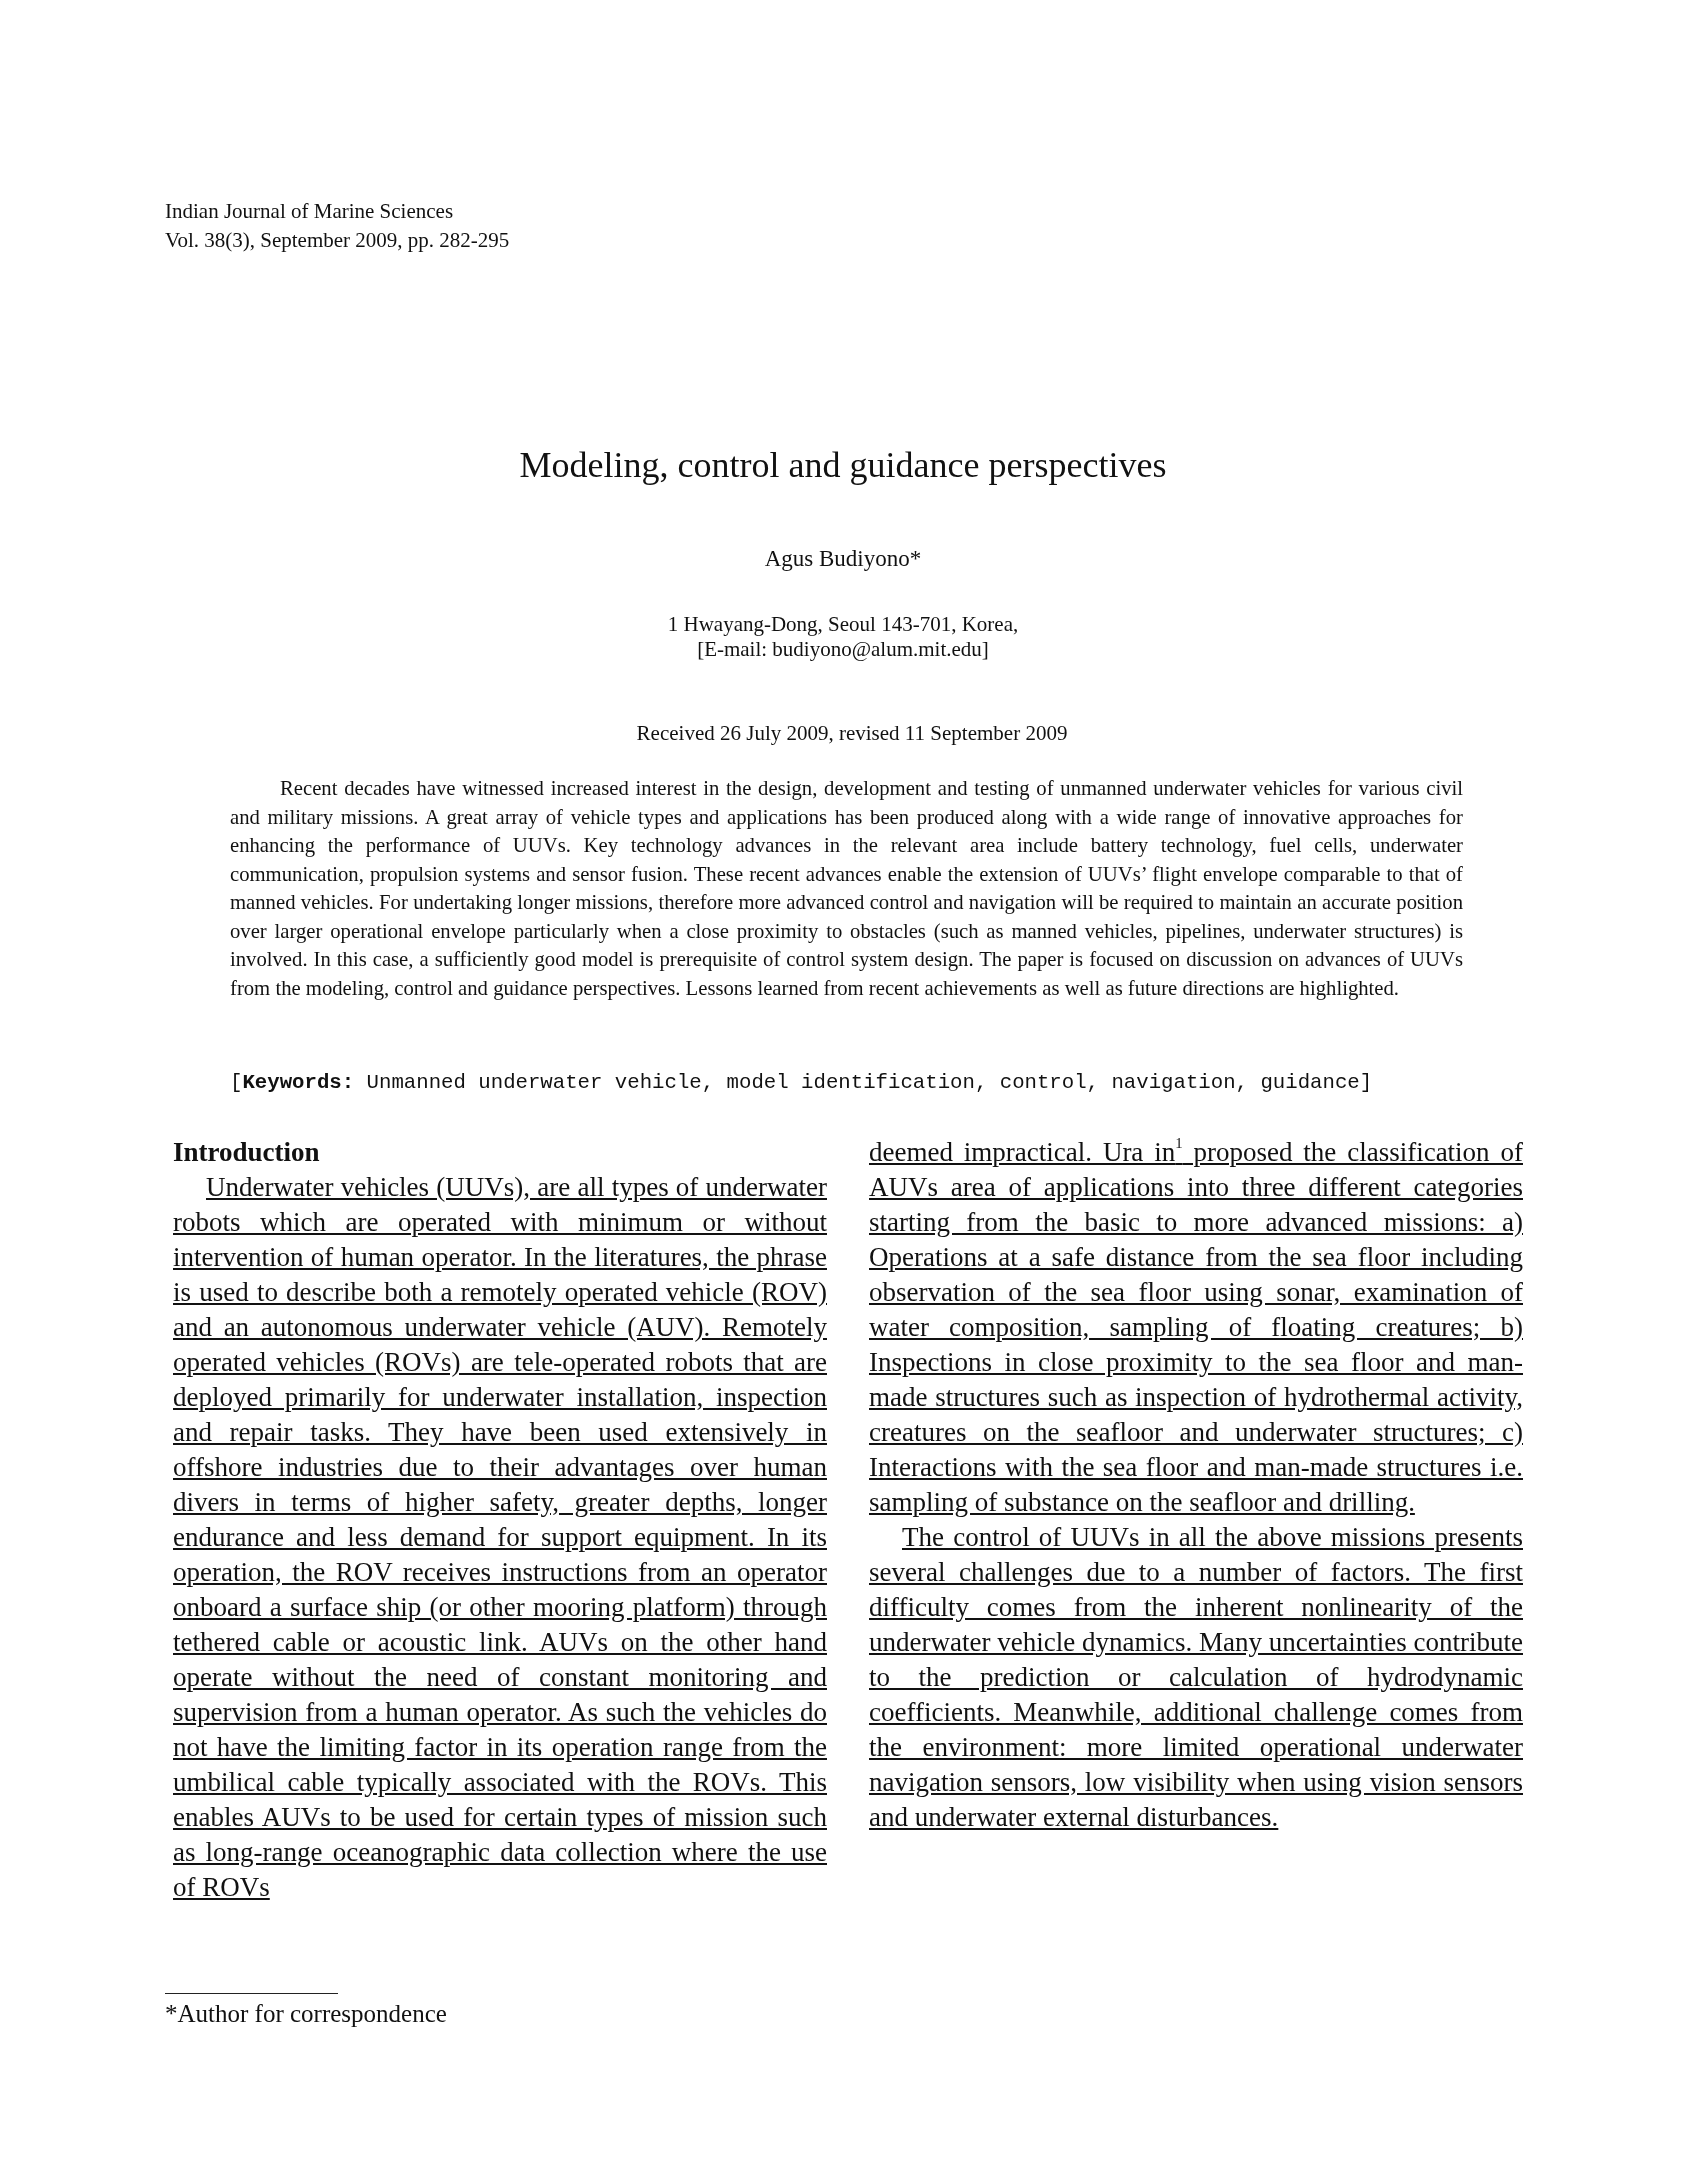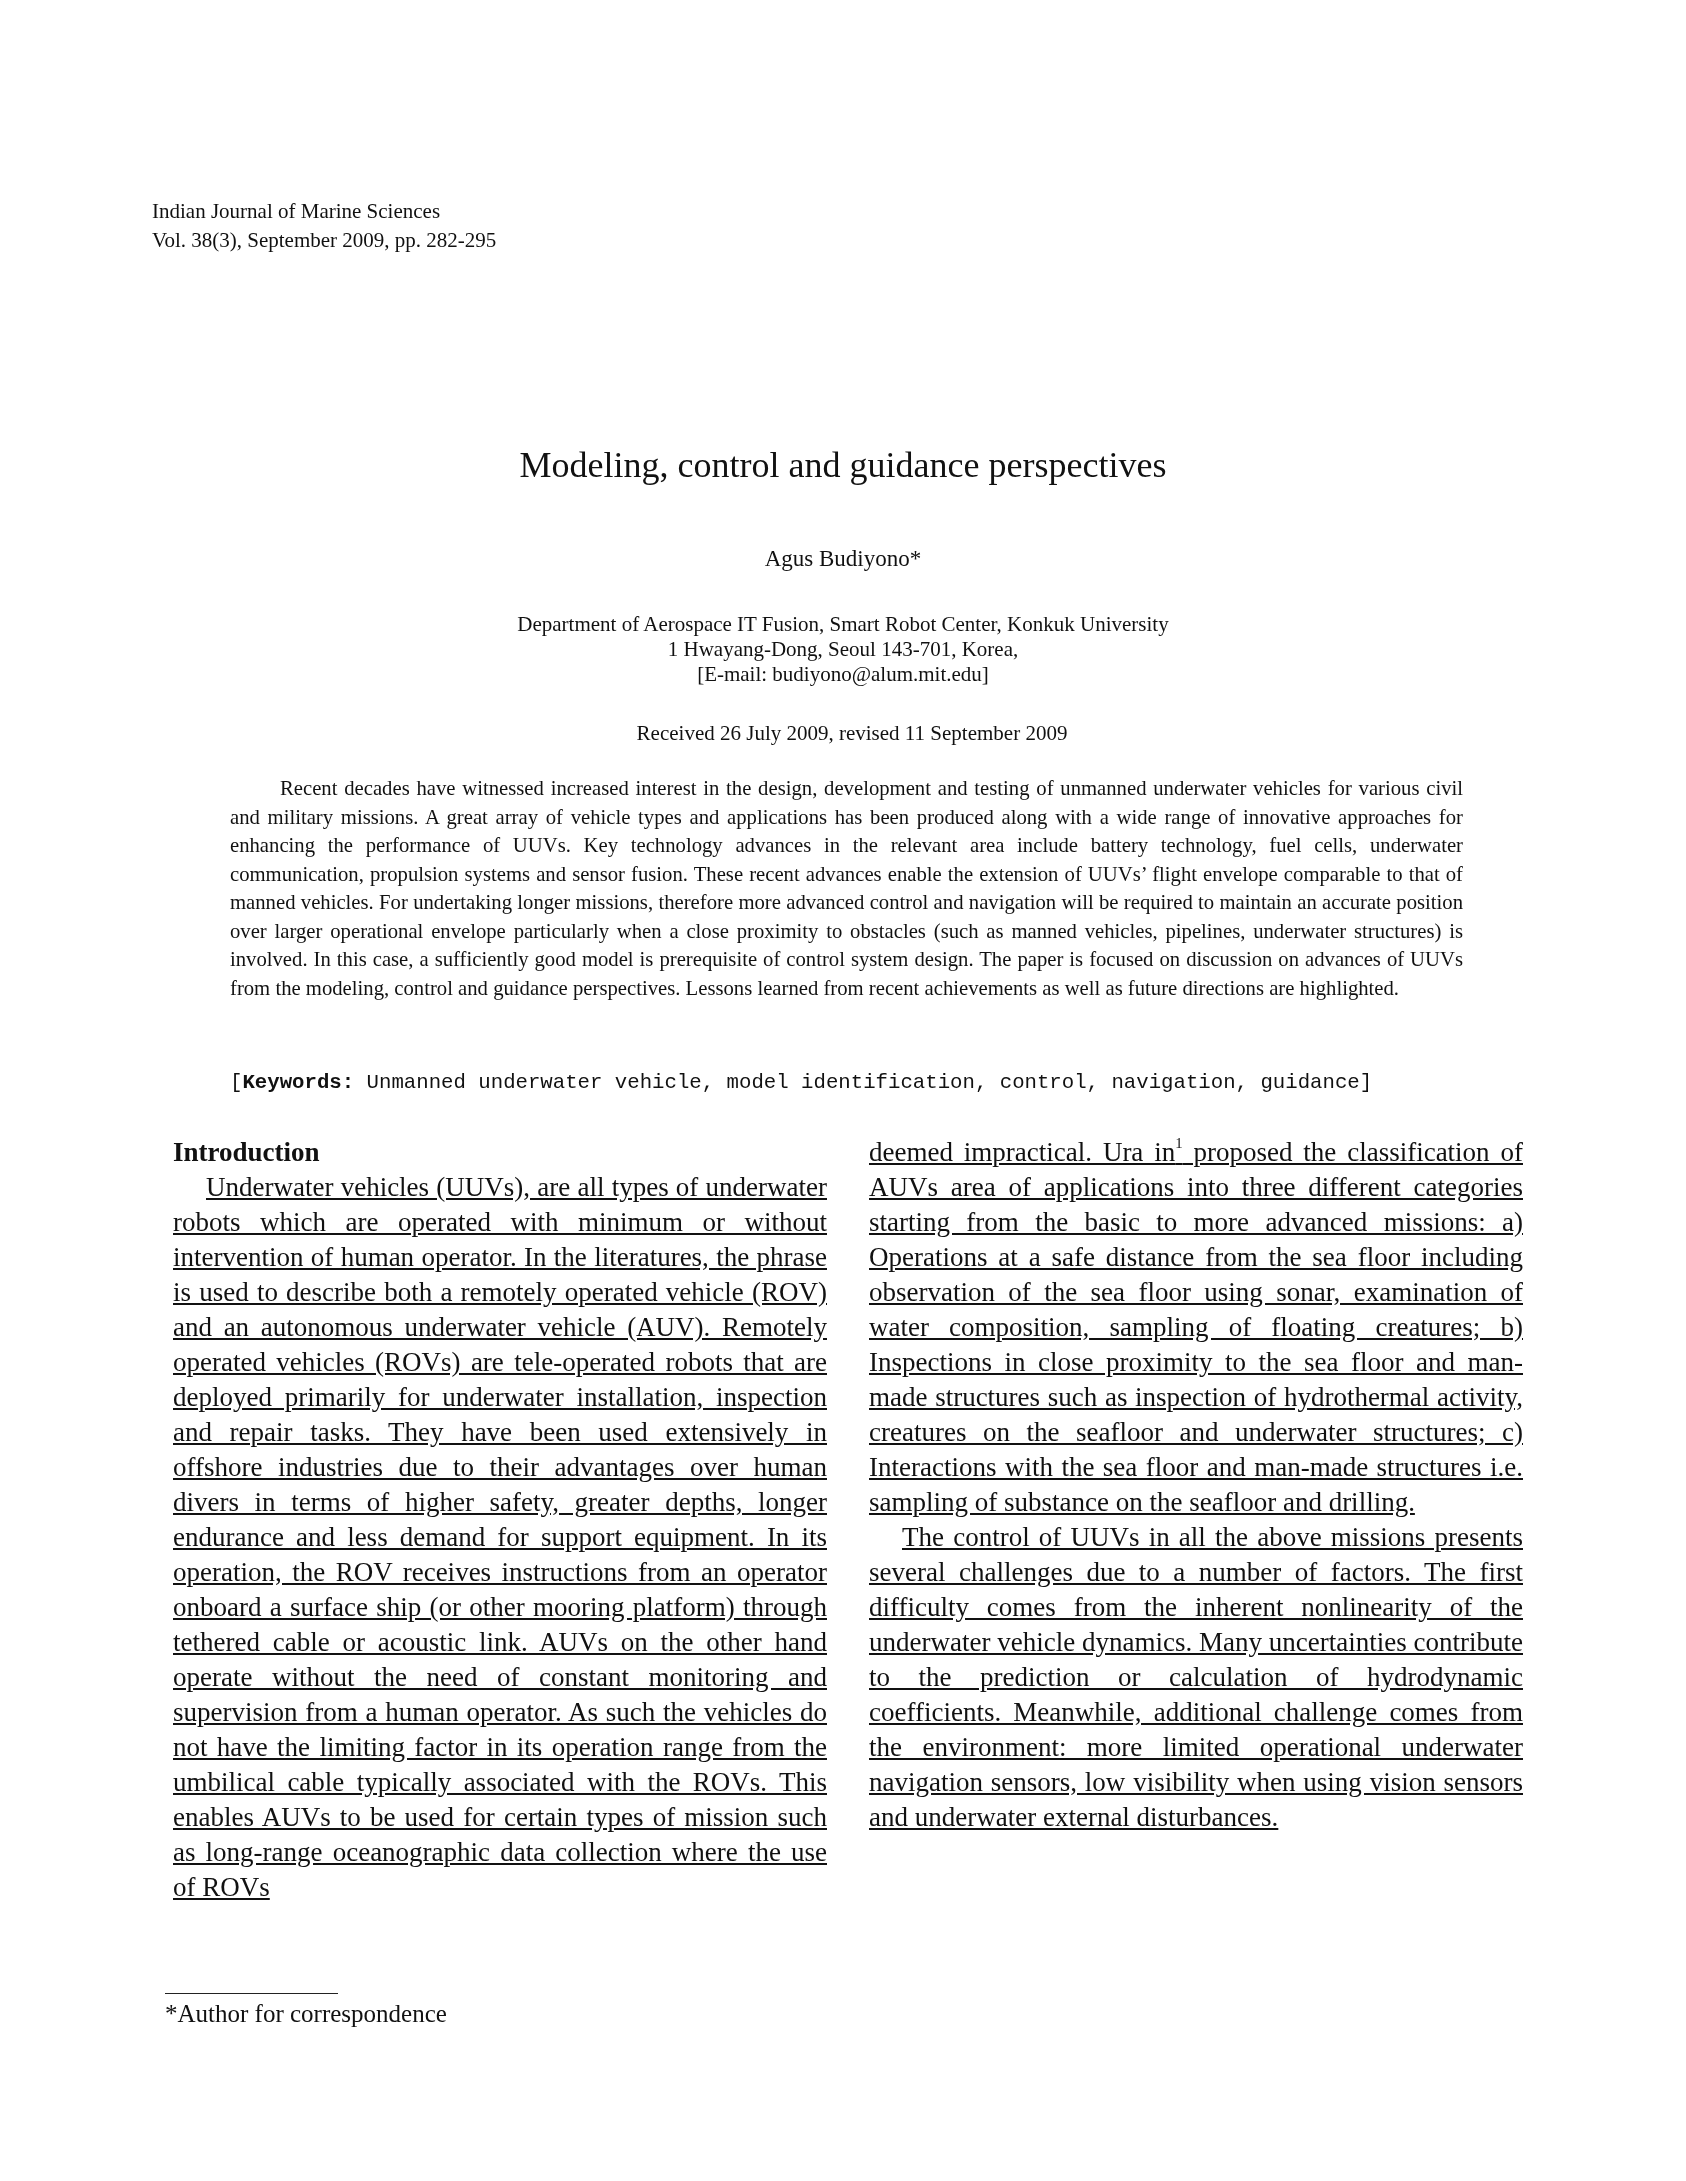--- a/index.html
+++ b/index.html
@@ -10,21 +10,21 @@
     body {
       width: 1686px;
       height: 2182px;
       position: relative;
       overflow: hidden;
       font-family: "Liberation Serif", "DejaVu Serif", serif;
       color: #111111;
     }
     .journal-header {
       position: absolute;
-      left: 152px;
+      left: 165px;
       top: 197px;
       font-size: 21px;
       line-height: 28.5px;
     }
     .journal-header div { white-space: nowrap; }
 
     .title-block {
       position: absolute;
       left: 0;
       width: 1686px;
@@ -131,21 +131,20 @@
   <div>Vol. 38(3), September 2009, pp. 282-295</div>
 </div>
 
 <div class="title-block">
   <div>Modeling, control and guidance perspectives</div>
 </div>
 
 <div class="author">Agus Budiyono*</div>
 
 <div class="affil">
-  <div>Department of Aerospace IT Fusion, Smart Robot Center, Konkuk University</div>
   <div>1 Hwayang-Dong, Seoul 143-701, Korea,</div>
   <div>[E-mail: budiyono@alum.mit.edu]</div>
 </div>
 
 <div class="received">Received 26 July 2009, revised 11 September 2009</div>
 
 <p class="abstract">Recent decades have witnessed increased interest in the design, development and testing of unmanned underwater vehicles for various civil and military missions. A great array of vehicle types and applications has been produced along with a wide range of innovative approaches for enhancing the performance of UUVs. Key technology advances in the relevant area include battery technology, fuel cells, underwater communication, propulsion systems and sensor fusion. These recent advances enable the extension of UUVs’ flight envelope comparable to that of manned vehicles. For undertaking longer missions, therefore more advanced control and navigation will be required to maintain an accurate position over larger operational envelope particularly when a close proximity to obstacles (such as manned vehicles, pipelines, underwater structures) is involved. In this case, a sufficiently good model is prerequisite of control system design. The paper is focused on discussion on advances of UUVs from the modeling, control and guidance perspectives. Lessons learned from recent achievements as well as future directions are highlighted.</p>
 
 <div class="keywords"><span>[</span><b>Keywords:</b><span> Unmanned underwater vehicle, model identification, control, navigation, guidance]</span></div>
 

